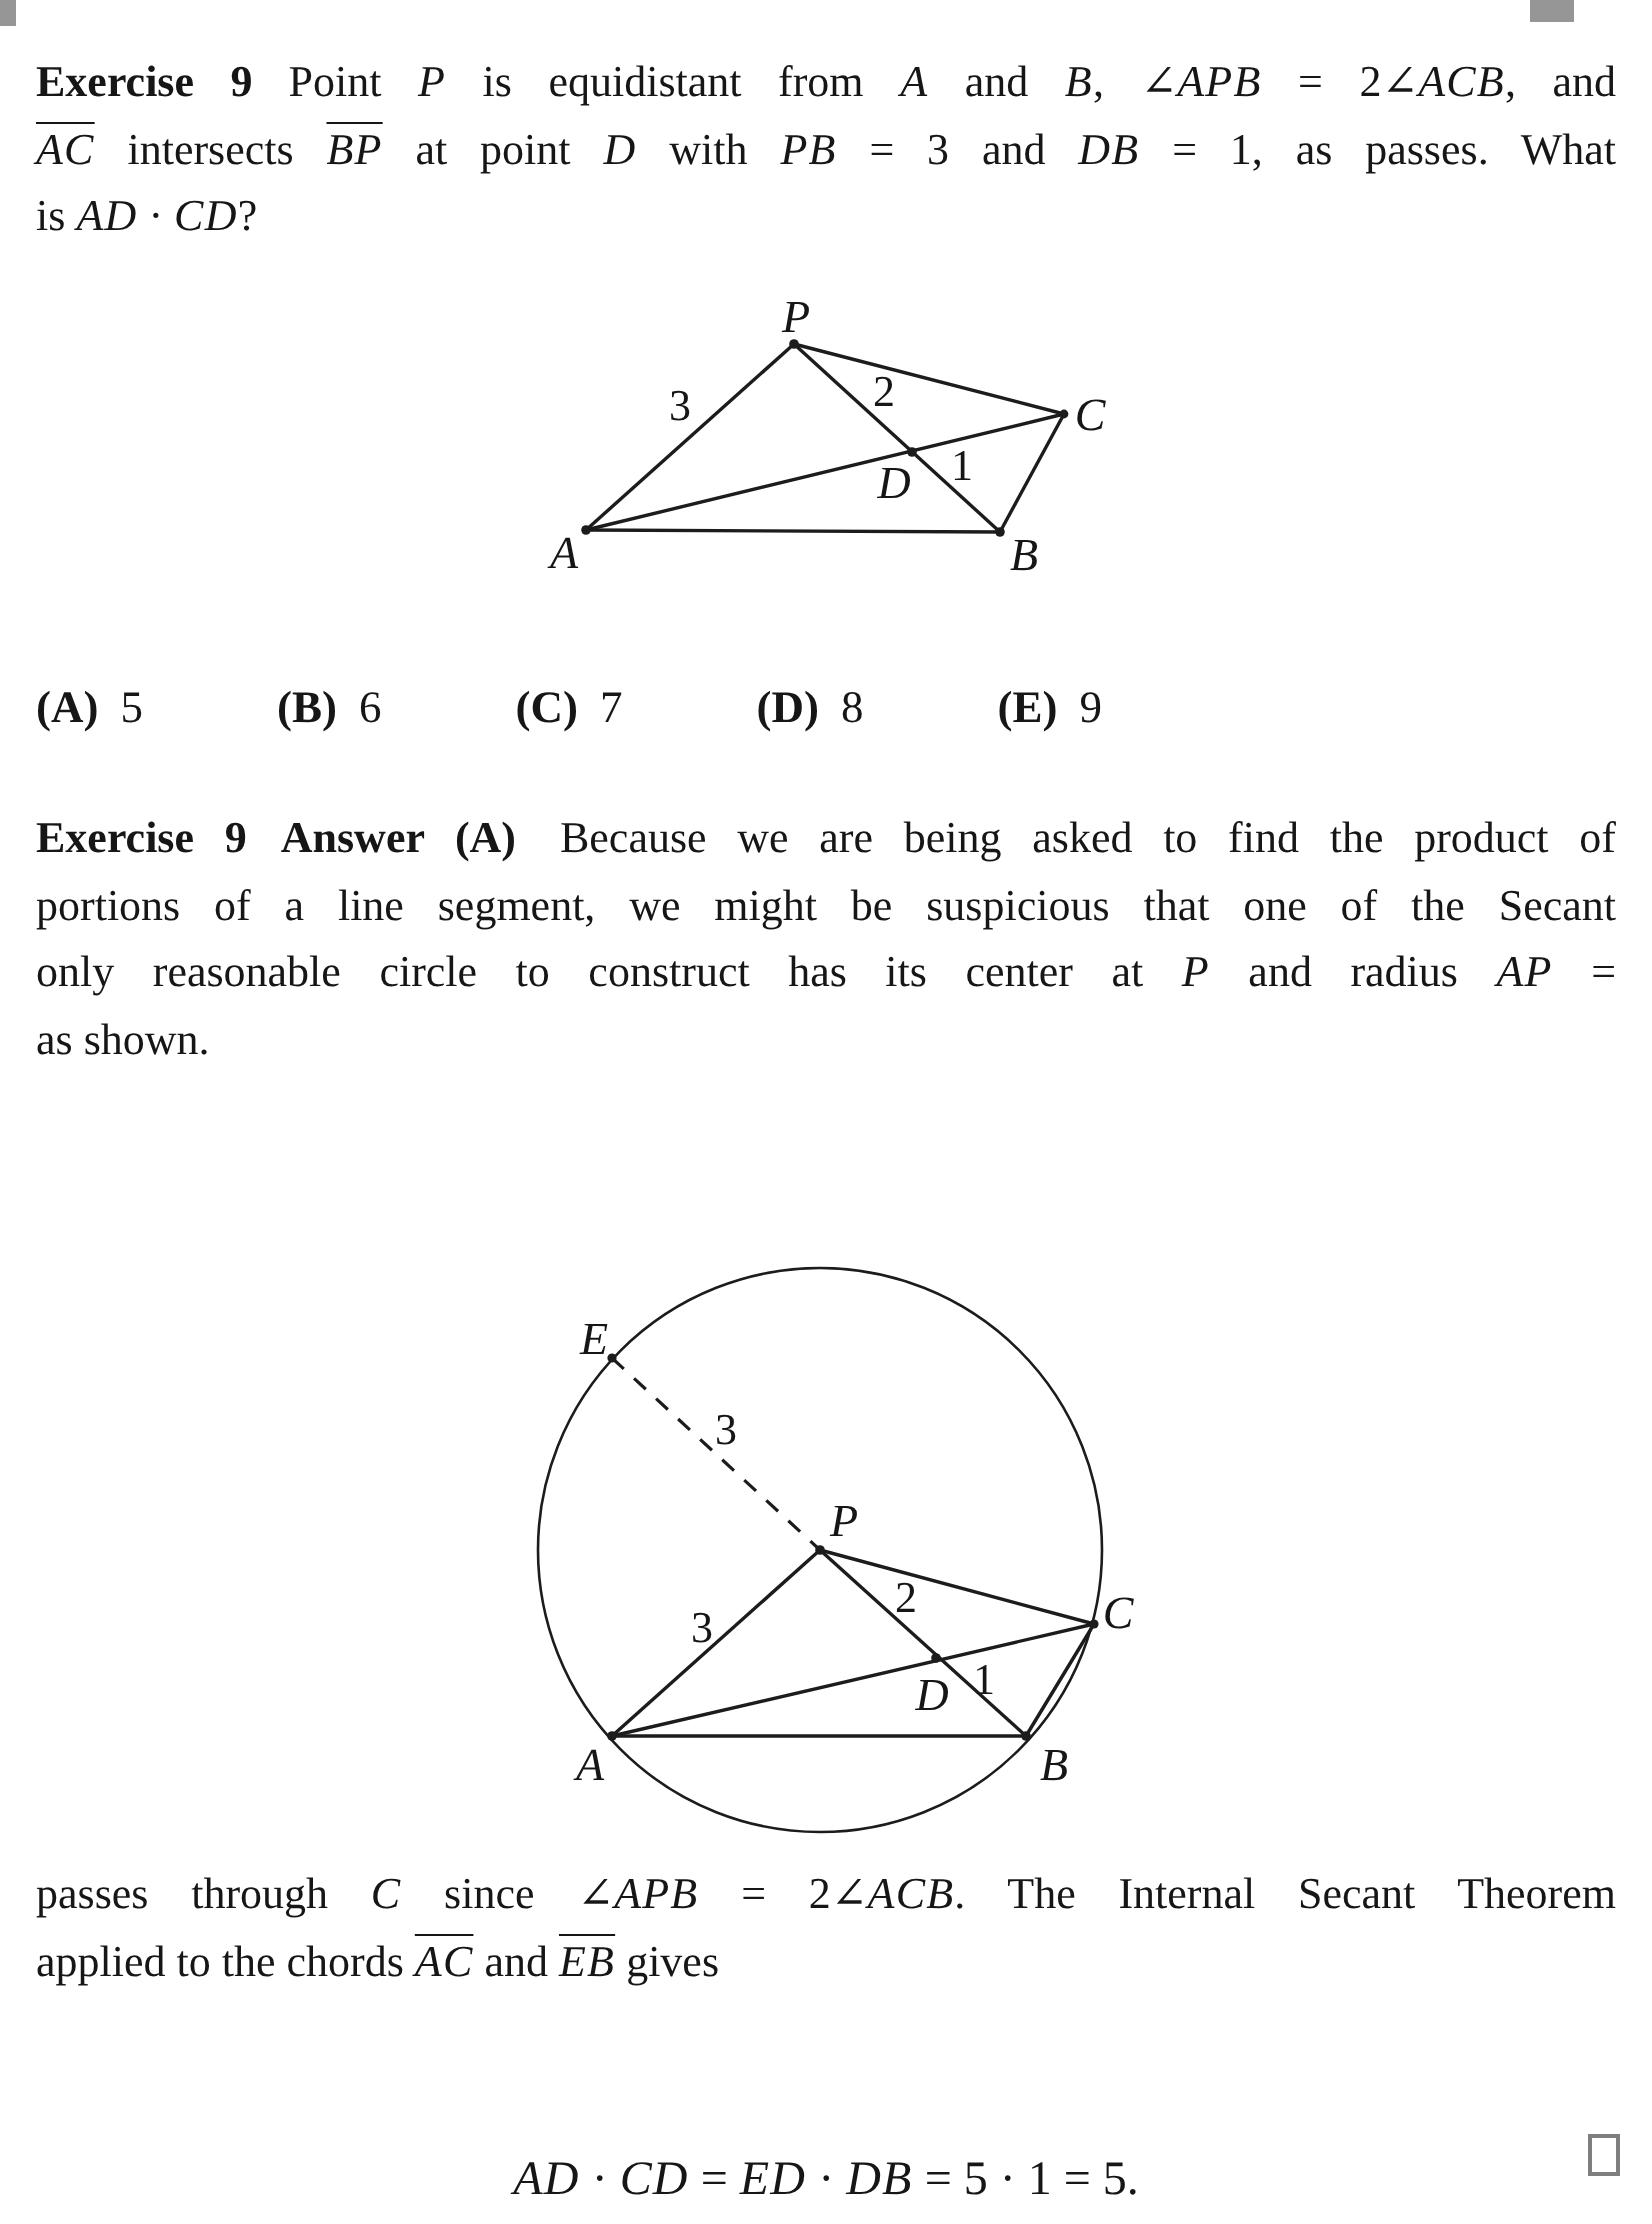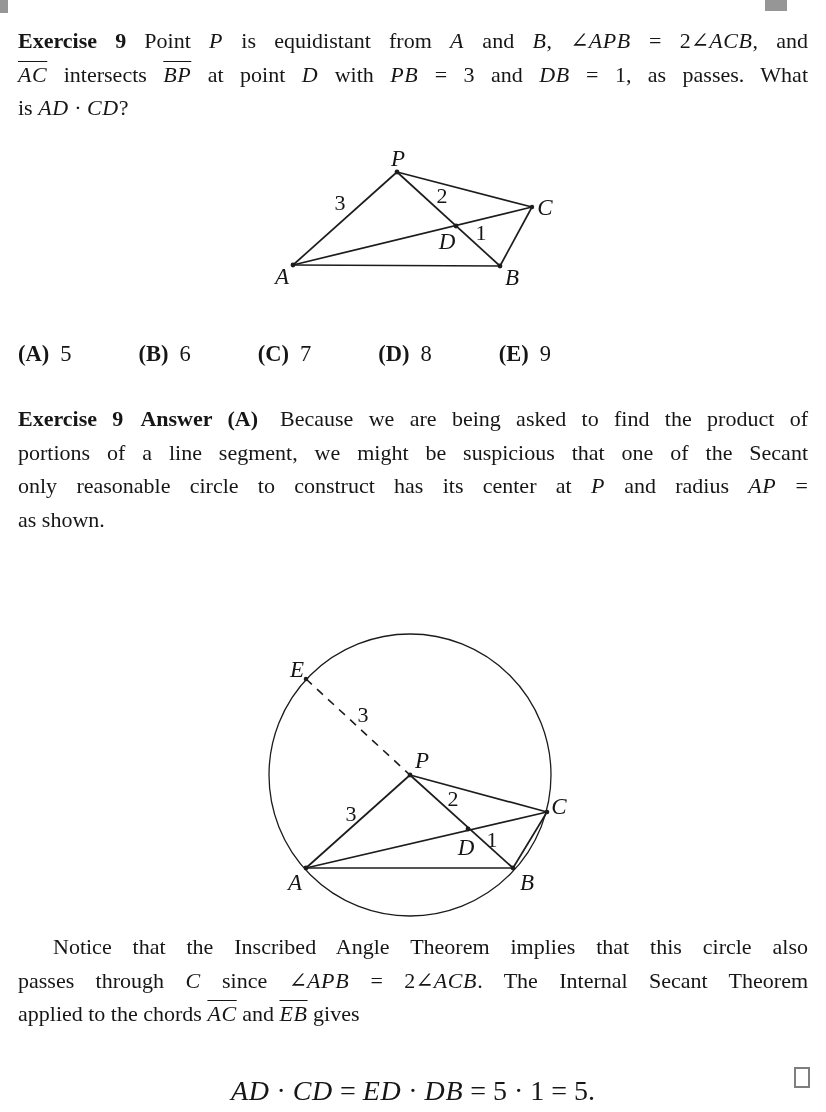--- a/index.html
+++ b/index.html
@@ -15,21 +15,21 @@
   .i{font-style:italic;letter-spacing:.6px;}
   .o{text-decoration:overline;text-decoration-thickness:1.3px;}
   .gap{display:inline-block;height:1px;vertical-align:baseline;}
   #para-problem{top:8px;margin-top:16px;}
   #para-solution{top:402px;}
   #para-discussion{top:930px;}
   #choices{position:absolute;top:337px;left:18px;display:flex;column-gap:67px;
            font-size:22.5px;line-height:34px;}
   .choice .cl{font-weight:bold;}
   .choice .cv{margin-left:11px;}
-  #equation{top:1074px;font-size:28px;}
+  #equation{top:1074px;font-size:24px;}
   #equation .tline{text-align:center;text-align-last:center;}
   #qed{position:absolute;left:794px;top:1067px;width:12px;height:17px;
        border:2px solid #7e7e7e;background:#fff;}
   svg{position:absolute;}
   svg text{font-size:23px;fill:#161616;}
   svg text.pt{font-style:italic;}
   svg text.num{font-size:22px;font-style:normal;}
   .edge{stroke:#1c1c1c;stroke-width:1.7;fill:none;}
   .edge.dash{stroke-dasharray:8 7;stroke-width:1.6;}
   .circ{stroke:#1c1c1c;stroke-width:1.3;fill:none;}
@@ -108,21 +108,20 @@
   <text class="pt" x="527" y="890" text-anchor="middle">B</text>
   <text class="pt" x="559" y="814" text-anchor="middle">C</text>
   <text class="pt" x="466" y="855" text-anchor="middle">D</text>
   <text class="num" x="363" y="722" text-anchor="middle">3</text>
   <text class="num" x="351" y="821" text-anchor="middle">3</text>
   <text class="num" x="453" y="806" text-anchor="middle">2</text>
   <text class="num" x="492" y="847" text-anchor="middle">1</text>
 </svg>
 
 <div id="para-discussion" class="para">
-    <div class="tline" style="text-indent: 35px;"><span class="">Notice that the Inscribed Angle Theorem implies that this circle also</span></div>
     <div class="tline"><span class="">passes through </span><span class="i">C</span><span class=""> since ∠</span><span class="i">APB</span><span class=""> = 2∠</span><span class="i">ACB</span><span class="">. The Internal Secant Theorem</span></div>
     <div class="tline noj"><span class="">applied to the chords </span><span class="i o">AC</span><span class=""> and </span><span class="i o">EB</span><span class=""> gives</span></div>
   </div>
 
 <div id="equation" class="para">
     <div class="tline noj"><span class="i">AD</span><span class=""> · </span><span class="i">CD</span><span class=""> = </span><span class="i">ED</span><span class=""> · </span><span class="i">DB</span><span class=""> = 5 · 1 = 5.</span></div>
   </div>
 <div id="qed"></div>
 
 </body></html>

